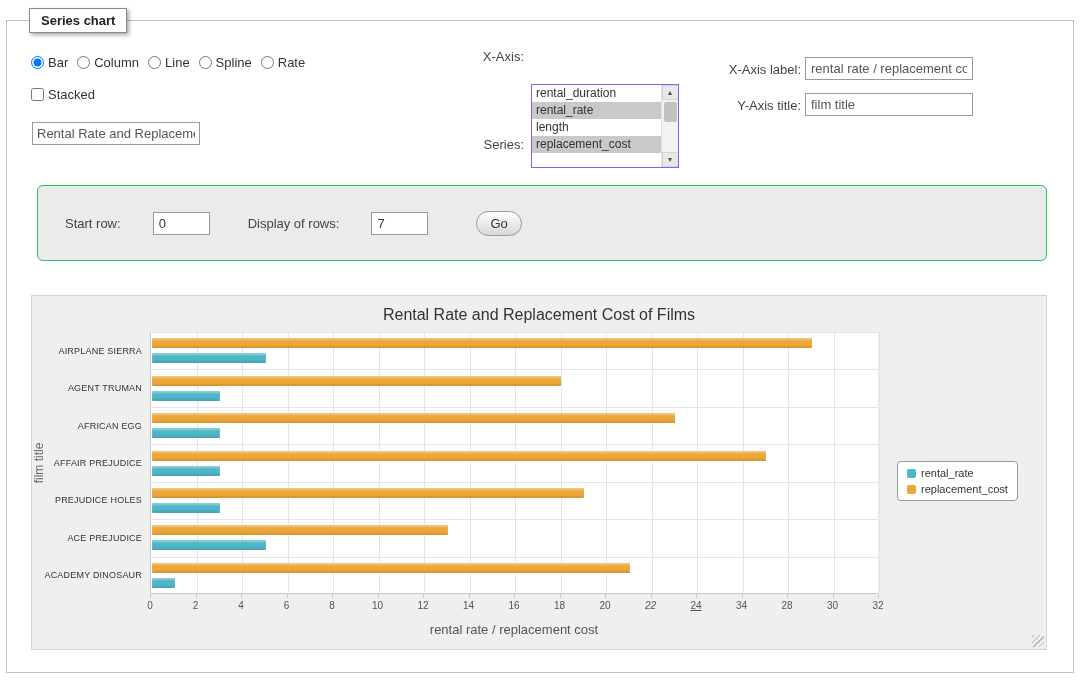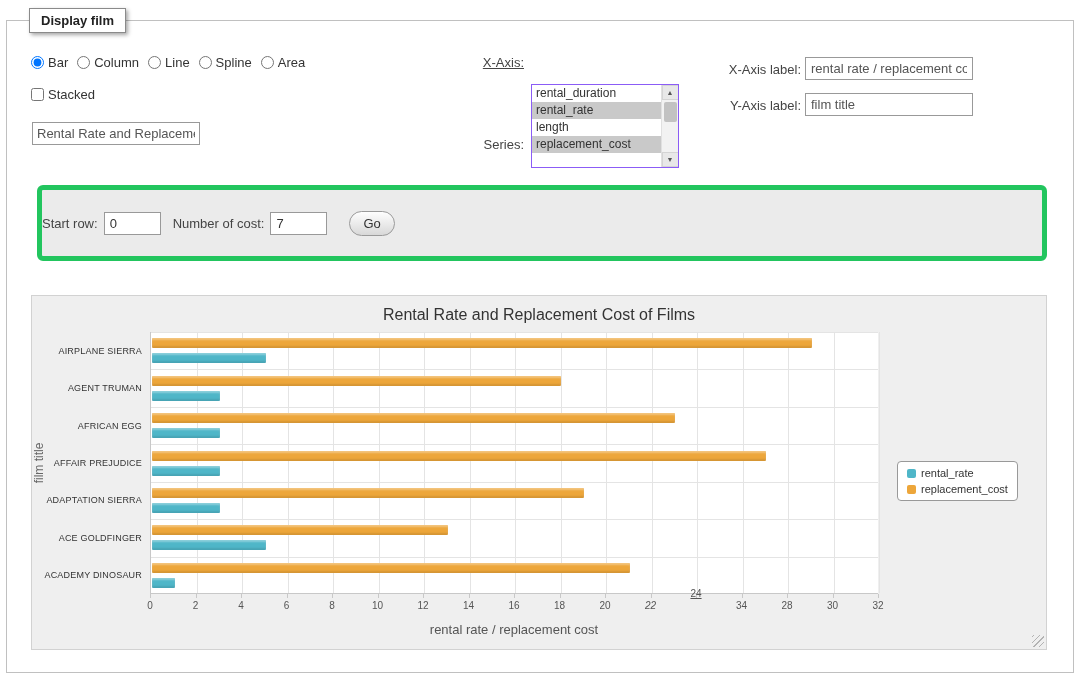--- a/index.html
+++ b/index.html
@@ -10,21 +10,21 @@
   .legend-tab { position:absolute; left:22px; top:-13px; background:#fff;
     border:1px solid #8a8a8a; padding:4px 11px; font-weight:bold; font-size:13px; color:#222;
     box-shadow:2px 2px 4px rgba(0,0,0,0.35); }
   .radio-group { position:absolute; left:24px; top:34px; display:flex; gap:9px; align-items:center;justify-content:flex-end; }
   .radio-group label, .check-label { display:flex; align-items:center; gap:4px; color:#333; }
   .stacked { position:absolute; left:24px; top:66px; }
   .title-input { position:absolute; left:25px; top:101px; width:168px; height:23px;
     border:1px solid #999; padding:2px 4px; font-size:13px; color:#555;
     font-family:"Liberation Sans",sans-serif; }
   .lbl { position:absolute; text-align:right; color:#444; }
-  .lbl-xaxis { left:380px; top:34px; width:137px;text-decoration:underline; }
+  .lbl-xaxis { left:380px; top:28px; width:137px; }
   .lbl-series { left:380px; top:116px; width:137px; }
   .lbl-xlabel { left:640px; top:41px; width:154px; }
   .lbl-ylabel { left:640px; top:77px; width:154px; }
   .select { position:absolute; left:524px; top:36px; width:152px; height:23px;
     border:1px solid #8f8f8f; background:#fff; display:flex; align-items:center;
     padding:0 4px 0 6px; cursor:default; }
   .select .arrow { margin-left:auto; font-size:9px; color:#222; }
   .listbox { position:absolute; left:524px; top:63px; width:148px; height:84px;
     border:1px solid #8b5cf6; background:#fff; display:flex; overflow:hidden; }
   .options { flex:1; overflow:hidden; font-size:12px; }
@@ -34,22 +34,22 @@
     display:flex; flex-direction:column; align-items:center; }
   .sb-btn { width:17px; height:15px; background:#e8e8e8; border:1px solid #d4d4d4;
     font-size:7px; color:#555; display:flex; align-items:center; justify-content:center; }
   .sb-btn.down { margin-top:auto; }
   .sb-thumb { width:13px; height:20px; background:#c2c2c2; border-radius:2px; margin-top:2px; }
   .txt-input { position:absolute; height:23px; border:1px solid #999; padding:2px 5px;
     font-size:13px; color:#555; font-family:"Liberation Sans",sans-serif; }
   .input-xlabel { left:798px; top:36px; width:168px; }
   .input-ylabel { left:798px; top:72px; width:168px; }
   .rows-panel { position:absolute; left:30px; top:164px; width:1010px; height:76px;
-    background:#ebebeb; border:5px solid #22c55e; border-radius:6px;
-    display:flex; align-items:center; color:#444; }
+    background:#ebebeb; border:1px solid #22c55e; border-radius:6px;
+    display:flex; align-items:center; padding-left:27px; color:#444;gap:26px; }
   .rows-panel .small-input { width:57px; height:23px; border:1px solid #999;
     padding:2px 5px; font-size:13px; color:#333; margin:0 12px 0 6px;
     font-family:"Liberation Sans",sans-serif; }
   .go-btn { margin-left:10px; padding:4px 13px; font-size:13px; color:#333;
     background:linear-gradient(#fefefe,#d8d8d8); border:1px solid #9a9a9a;
     border-radius:13px; cursor:pointer; font-family:"Liberation Sans",sans-serif; }
   .chart-container { position:absolute; left:24px; top:274px; width:1016px; height:355px;
     background:#efefef; border:1px solid #d2d2d2; }
   .chart-title { position:absolute; top:10px; left:0; width:100%; text-align:center;
     font-size:16px; color:#333; }
@@ -74,21 +74,21 @@
     box-shadow: inset 0 2px 2px rgba(255,255,255,0.35), inset 0 -2px 2px rgba(0,0,0,0.10); }
   .resize-handle { position:absolute; right:2px; bottom:2px; width:12px; height:12px;
     background:repeating-linear-gradient(-45deg, transparent 0 3px, #999 3px 4px);
     opacity:0.7; cursor:nwse-resize; }
 </style>
 </head>
 <body>
 
 <div class="fieldset">
   <div class="legend-tab">
-    <span>Display film</span>
+    <span>Series chart</span>
   </div>
 
   <div class="radio-group">
     <label>
       <input type="radio" name="chart-type" checked="" style="">
       <span>Bar</span>
     </label>
     <label>
       <input type="radio" name="chart-type" style="">
       <span>Column</span>
@@ -96,21 +96,21 @@
     <label>
       <input type="radio" name="chart-type" style="">
       <span>Line</span>
     </label>
     <label>
       <input type="radio" name="chart-type" style="">
       <span>Spline</span>
     </label>
     <label>
       <input type="radio" name="chart-type" style="">
-      <span>Area</span>
+      <span>Rate</span>
     </label>
   </div>
 
   <label class="check-label stacked">
     <input type="checkbox" style="">
     <span>Stacked</span>
   </label>
 
   <input class="title-input" value="Rental Rate and Replacement Cost of Films" style="">
 
@@ -127,27 +127,27 @@
     <div class="scrollbar">
       <div class="sb-btn">▲</div>
       <div class="sb-thumb"></div>
       <div class="sb-btn down">▼</div>
     </div>
   </div>
 
   <span class="lbl lbl-xlabel">X-Axis label:</span>
   <input class="txt-input input-xlabel" value="rental rate / replacement cost" style="">
 
-  <span class="lbl lbl-ylabel">Y-Axis label:</span>
+  <span class="lbl lbl-ylabel">Y-Axis title:</span>
   <input class="txt-input input-ylabel" value="film title" style="">
 
   <div class="rows-panel">
     <span>Start row:</span>
     <input class="small-input" value="0" style="">
-    <span>Number of cost:</span>
+    <span>Display of rows:</span>
     <input class="small-input" value="7" style="">
     <button class="go-btn">Go</button>
   </div>
 
   <div class="chart-container" id="chart-box">
     <div class="chart-title">Rental Rate and Replacement Cost of Films</div>
     <div class="y-axis-title">film title</div>
     <div class="plot" id="plot">
         <div class="gridline-v" style="left: 45.5px;"></div>
         <div class="gridline-v" style="left: 91px;"></div>
@@ -217,30 +217,30 @@
       <div class="tick-label" style="left: 436.5px; top: 304px;">14</div>
       <div class="tick-mark" style="left: 482px; top: 298px;"></div>
       <div class="tick-label" style="left: 482px; top: 304px;">16</div>
       <div class="tick-mark" style="left: 527.5px; top: 298px;"></div>
       <div class="tick-label" style="left: 527.5px; top: 304px;">18</div>
       <div class="tick-mark" style="left: 573px; top: 298px;"></div>
       <div class="tick-label" style="left: 573px; top: 304px;">20</div>
       <div class="tick-mark" style="left: 618.5px; top: 298px;"></div>
       <div class="tick-label" style="left: 618.5px; top: 304px; font-style: italic;">22</div>
       <div class="tick-mark" style="left: 664px; top: 298px;"></div>
-      <div class="tick-label" style="left: 664px; top: 292px; text-decoration: underline;">24</div>
+      <div class="tick-label" style="left: 664px; top: 304px; text-decoration: underline;">24</div>
       <div class="tick-mark" style="left: 709.5px; top: 298px;"></div>
       <div class="tick-label" style="left: 709.5px; top: 304px;">34</div>
       <div class="tick-mark" style="left: 755px; top: 298px;"></div>
       <div class="tick-label" style="left: 755px; top: 304px;">28</div>
       <div class="tick-mark" style="left: 800.5px; top: 298px;"></div>
       <div class="tick-label" style="left: 800.5px; top: 304px;">30</div>
       <div class="tick-mark" style="left: 846px; top: 298px;"></div>
       <div class="tick-label" style="left: 846px; top: 304px;">32</div>
       <div class="cat-label" style="top: 49.7px;">AIRPLANE SIERRA</div>
       <div class="cat-label" style="top: 87.1px;">AGENT TRUMAN</div>
       <div class="cat-label" style="top: 124.6px;">AFRICAN EGG</div>
       <div class="cat-label" style="top: 162px;">AFFAIR PREJUDICE</div>
-      <div class="cat-label" style="top: 199.4px;">ADAPTATION SIERRA</div>
-      <div class="cat-label" style="top: 236.9px;">ACE GOLDFINGER</div>
+      <div class="cat-label" style="top: 199.4px;">PREJUDICE HOLES</div>
+      <div class="cat-label" style="top: 236.9px;">ACE PREJUDICE</div>
       <div class="cat-label" style="top: 274.3px;">ACADEMY DINOSAUR</div>
     </div>
 </div>
 
 </body></html>

